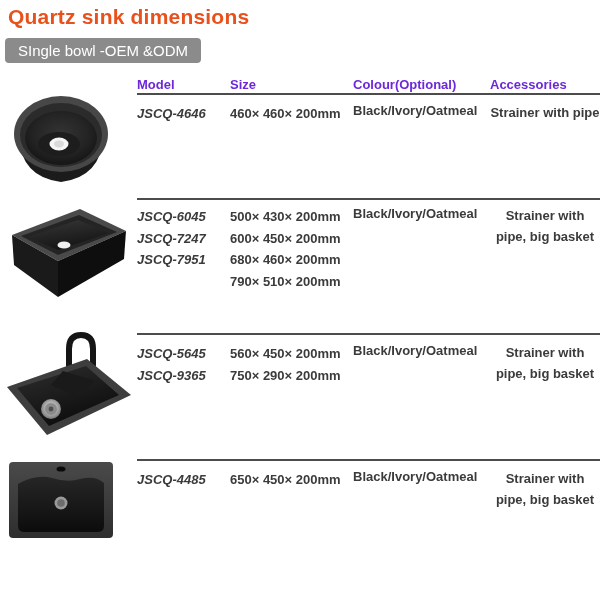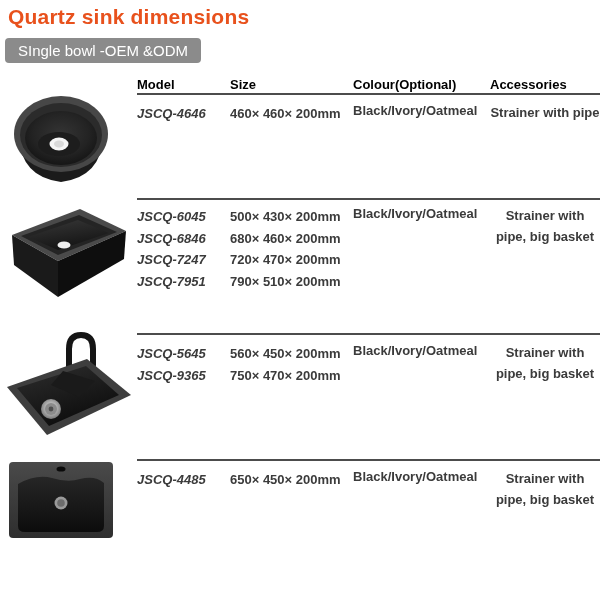--- a/index.html
+++ b/index.html
@@ -11,21 +11,21 @@
   .page-title {
     position:absolute; left:8px; top:5px;
     font-size:21px; font-weight:bold; color:#E8511C; letter-spacing:0.2px;
   }
   .badge {
     position:absolute; left:5px; top:38px; height:25px; line-height:25px;
     background:#8B8B8B; color:#ffffff; border-radius:4px;
     padding:0 13px; font-size:15px; white-space:nowrap;
   }
   .col-head {
-    position:absolute; top:77px; font-size:13px; font-weight:bold; color:#000000;
+    position:absolute; top:77px; font-size:13px; font-weight:bold; color:#6d28d9;
   }
   .h-model { left:137px; }
   .h-size { left:230px; }
   .h-colour { left:353px; }
   .h-acc { left:490px; }
   .divider {
     position:absolute; left:137px; right:0; height:1.5px; background:#4C4C4C;
   }
   .d1 { top:93px; } .d2 { top:198px; } .d3 { top:333px; } .d4 { top:459px; }
   .section { position:absolute; left:0; right:0; }
@@ -139,42 +139,41 @@
     <div class="cell c-size">
       <div class="row-line">460× 460× 200mm</div>
     </div>
     <div class="cell c-colour">Black/Ivory/Oatmeal</div>
     <div class="cell c-acc">Strainer with pipe</div>
   </div>
 
   <div class="section s2">
     <div class="cell c-model">
       <div class="row-line">JSCQ-6045</div>
-      <div class="row-line">JSCQ-6846</div>
       <div class="row-line">JSCQ-7247</div>
       <div class="row-line">JSCQ-7951</div>
     </div>
     <div class="cell c-size">
       <div class="row-line">500× 430× 200mm</div>
+      <div class="row-line">600× 450× 200mm</div>
       <div class="row-line">680× 460× 200mm</div>
-      <div class="row-line">720× 470× 200mm</div>
       <div class="row-line">790× 510× 200mm</div>
     </div>
     <div class="cell c-colour">Black/Ivory/Oatmeal</div>
     <div class="cell c-acc">Strainer with pipe, big basket</div>
   </div>
 
   <div class="section s3">
     <div class="cell c-model">
       <div class="row-line">JSCQ-5645</div>
       <div class="row-line">JSCQ-9365</div>
     </div>
     <div class="cell c-size">
       <div class="row-line">560× 450× 200mm</div>
-      <div class="row-line">750× 470× 200mm</div>
+      <div class="row-line">750× 290× 200mm</div>
     </div>
     <div class="cell c-colour">Black/Ivory/Oatmeal</div>
     <div class="cell c-acc">Strainer with pipe, big basket</div>
   </div>
 
   <div class="section s4">
     <div class="cell c-model">
       <div class="row-line">JSCQ-4485</div>
     </div>
     <div class="cell c-size">

